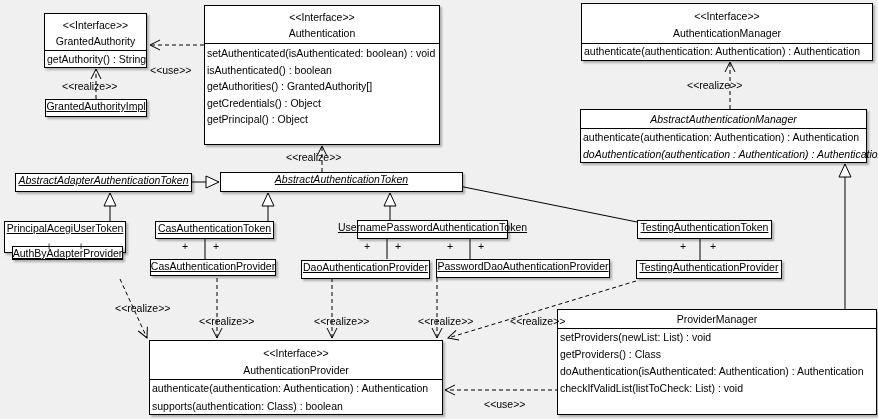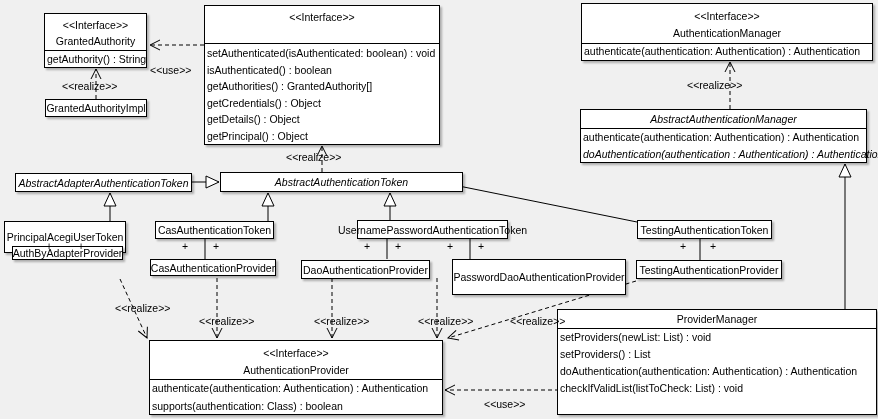--- a/index.html
+++ b/index.html
@@ -8,21 +8,21 @@
     font-family:"Liberation Sans", sans-serif;font-size:10.5px;color:#000;
     overflow:hidden;
   }
   svg.edges{position:absolute;left:0;top:0;z-index:1;}
   svg.edges line.s{stroke:#000;stroke-width:1;}
   svg.edges line.d{stroke:#000;stroke-width:1;stroke-dasharray:4 3;}
   .uml-box{
     position:absolute;background:#fff;border:1px solid #000;
     box-shadow:2px 2px 2px rgba(0,0,0,0.28);box-sizing:border-box;z-index:2;
   }
-  .one{display:flex;align-items:center;justify-content:center;white-space:nowrap;}
+  .one{display:flex;align-items:flex-start;justify-content:center;white-space:nowrap;text-decoration:underline;}
   .hdr{border-bottom:1px solid #000;text-align:center;white-space:nowrap;}
   .hdr .stereo{padding-top:3px;line-height:16px;}
   .hdr .ttl{line-height:17px;}
   .methods .m{white-space:nowrap;padding-left:2px;line-height:17px;}
   .it{font-style:italic;}
   .elbl{position:absolute;white-space:nowrap;z-index:3;}
   .plus{position:absolute;z-index:3;}
 </style>
 </head>
 <body>
@@ -75,27 +75,27 @@
     </div>
   </div>
 
   <div class="uml-box one" style="left:45px;top:99px;width:102px;height:18px">
     <span>GrantedAuthorityImpl</span>
   </div>
 
   <div class="uml-box" style="left:204px;top:5px;width:236px;height:140px">
     <div class="hdr" style="height:37px">
       <div class="stereo">&lt;&lt;Interface&gt;&gt;</div>
+      <div class="ttl">Authentication</div>
     </div>
     <div class="methods" style="--lh:17px">
       <div class="m" style="line-height:16.5px;padding-top:1px">setAuthenticated(isAuthenticated: boolean) : void</div>
       <div class="m" style="line-height:16.5px">isAuthenticated() : boolean</div>
       <div class="m" style="line-height:16.5px">getAuthorities() : GrantedAuthority[]</div>
       <div class="m" style="line-height:16.5px">getCredentials() : Object</div>
-      <div class="m" style="line-height:16.5px">getDetails() : Object</div>
       <div class="m" style="line-height:16.5px">getPrincipal() : Object</div>
     </div>
   </div>
 
   <div class="uml-box" style="left:581px;top:3px;width:292px;height:58px">
     <div class="hdr" style="height:39px">
       <div class="stereo" style="padding-top:4px">&lt;&lt;Interface&gt;&gt;</div>
       <div class="ttl" style="line-height:19px">AuthenticationManager</div>
     </div>
     <div class="methods">
@@ -138,21 +138,21 @@
   </div>
 
   <div class="uml-box one" style="left:357px;top:220px;width:151px;height:19px">
     <span>UsernamePasswordAuthenticationToken</span>
   </div>
 
   <div class="uml-box one" style="left:301px;top:260px;width:129px;height:19px">
     <span>DaoAuthenticationProvider</span>
   </div>
 
-  <div class="uml-box one" style="left:452px;top:259px;width:174px;height:36px">
+  <div class="uml-box one" style="left:436px;top:259px;width:174px;height:19px">
     <span>PasswordDaoAuthenticationProvider</span>
   </div>
 
   <div class="uml-box one" style="left:637px;top:220px;width:135px;height:19px">
     <span>TestingAuthenticationToken</span>
   </div>
 
   <div class="uml-box one" style="left:636px;top:260px;width:146px;height:19px">
     <span>TestingAuthenticationProvider</span>
   </div>
@@ -167,22 +167,22 @@
       <div class="m" style="line-height:17.5px">supports(authentication: Class) : boolean</div>
     </div>
   </div>
 
   <div class="uml-box" style="left:557px;top:309px;width:320px;height:106px">
     <div class="hdr" style="height:18px">
       <div class="ttl" style="line-height:18px">ProviderManager</div>
     </div>
     <div class="methods">
       <div class="m">setProviders(newList: List) : void</div>
-      <div class="m">setProviders() : List</div>
-      <div class="m">doAuthentication(authentication: Authentication) : Authentication</div>
+      <div class="m">getProviders() : Class</div>
+      <div class="m">doAuthentication(isAuthenticated: Authentication) : Authentication</div>
       <div class="m">checkIfValidList(listToCheck: List) : void</div>
     </div>
   </div>
 
   <div class="elbl" style="left:150px;top:64px">&lt;&lt;use&gt;&gt;</div>
   <div class="elbl" style="left:62px;top:80px">&lt;&lt;realize&gt;&gt;</div>
   <div class="elbl" style="left:286px;top:151px">&lt;&lt;realize&gt;&gt;</div>
   <div class="elbl" style="left:687px;top:79px">&lt;&lt;realize&gt;&gt;</div>
   <div class="elbl" style="left:115px;top:302px">&lt;&lt;realize&gt;&gt;</div>
   <div class="elbl" style="left:199px;top:315px">&lt;&lt;realize&gt;&gt;</div>

